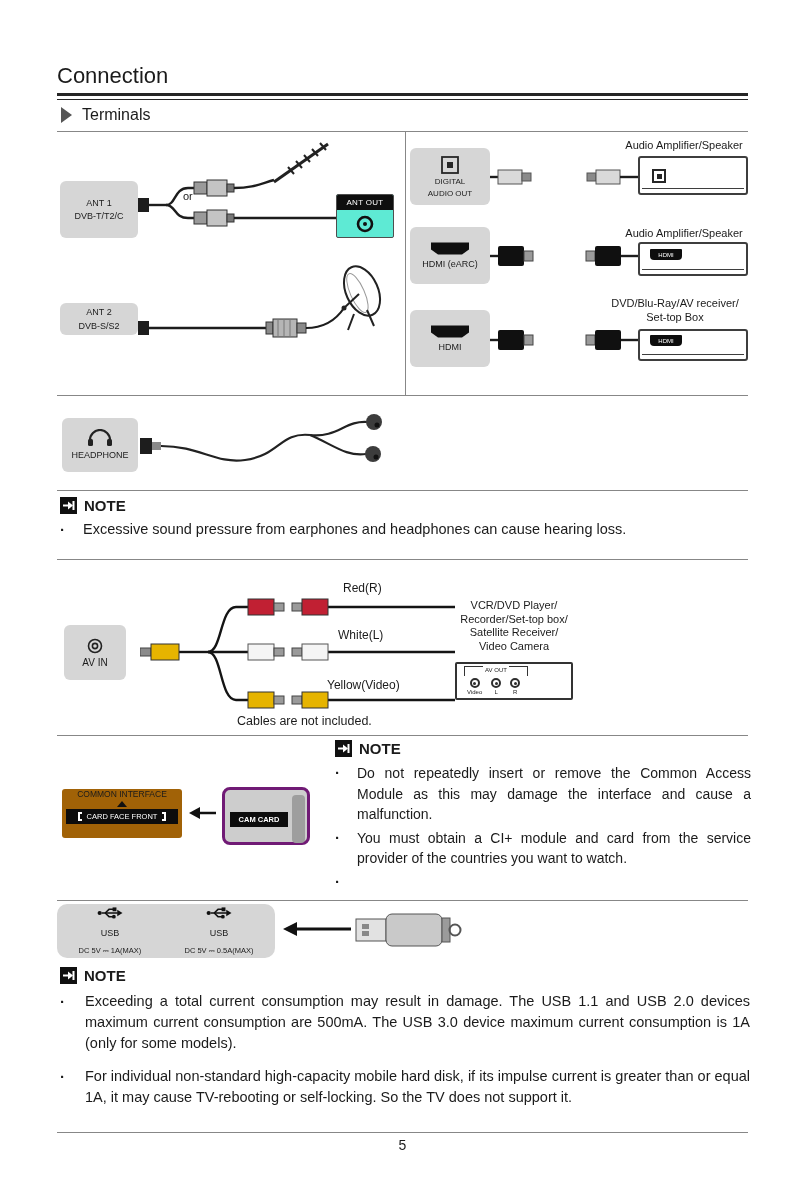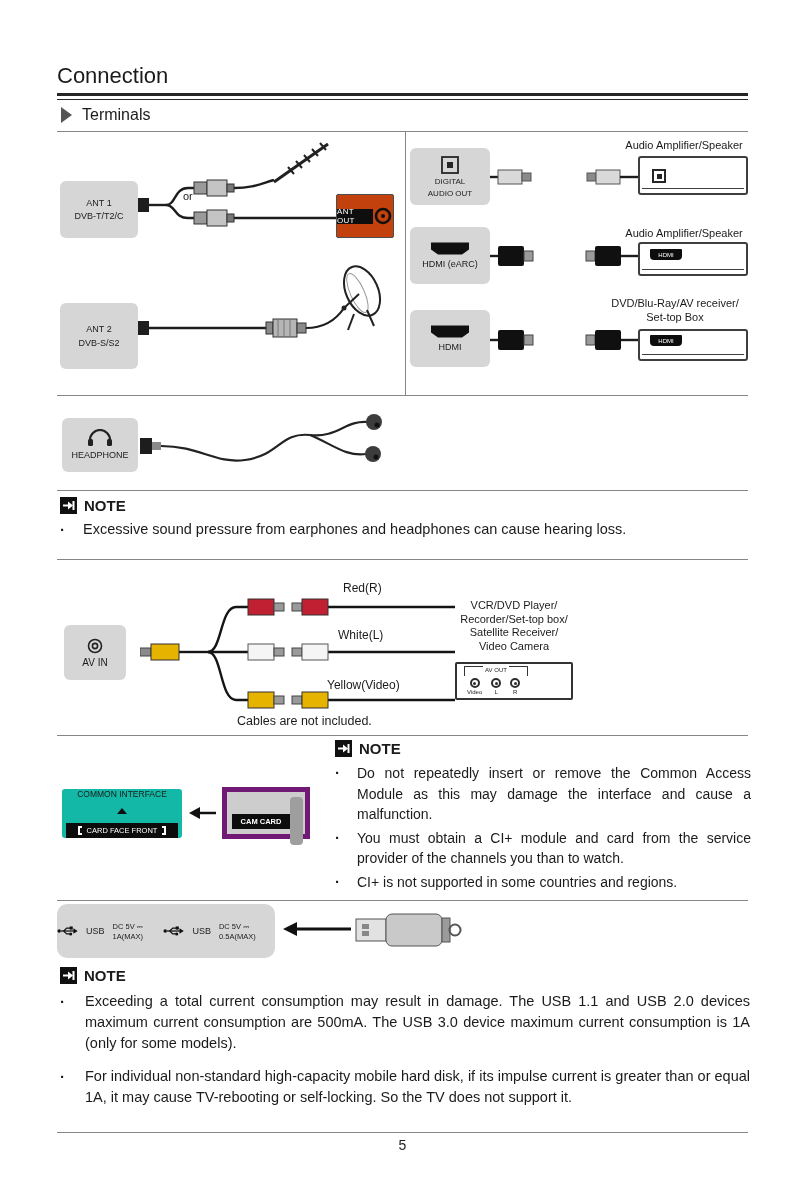--- a/index.html
+++ b/index.html
@@ -13,21 +13,21 @@
 .title{position:absolute;left:57px;top:63px;font-size:22px;font-weight:normal}
 .title-rule{position:absolute;left:57px;top:93px;width:691px;height:7px;border-top:3px solid #262626;border-bottom:1px solid #262626}
 .sec-head{position:absolute;left:61px;top:106px;display:flex;align-items:center;gap:10px}
 .sec-tri{width:0;height:0;border-top:8px solid transparent;border-bottom:8px solid transparent;border-left:11px solid #555}
 .sec-title{font-size:16px;font-weight:normal}
 .graybox{position:absolute;background:#d6d6d6;border-radius:6px;display:flex;flex-direction:column;align-items:center;justify-content:center;text-align:center;gap:3px}
 .t8{font-size:8px;line-height:9px}
 .t9{font-size:9px;line-height:10.5px}
 .t10{font-size:10px;line-height:11px}
 .or{position:absolute;left:183px;top:190px;font-size:11px}
-.antout{position:absolute;left:336px;top:194px;width:58px;height:44px;background:#c2410c;border:1px solid #4e4e4e;border-radius:2px;overflow:hidden;display:flex;flex-direction:row;align-items:center}
+.antout{position:absolute;left:336px;top:194px;width:58px;height:44px;background:#5eead4;border:1px solid #4e4e4e;border-radius:2px;overflow:hidden;display:flex;flex-direction:column;align-items:center}
 .antout-head{width:100%;height:15px;background:#0e0e0e;color:#fff;font-size:8px;display:flex;align-items:center;justify-content:center;letter-spacing:.3px}
 .antout-body{flex:1;display:flex;align-items:center;justify-content:center}
 .dev-label{position:absolute;font-size:11px;line-height:13.5px;text-align:center}
 .devbox{position:absolute;background:#fff;border:2px solid #3e3e3e;border-radius:3px}
 .devbox::after{content:"";position:absolute;left:2px;right:2px;bottom:4px;border-top:1.5px solid #3e3e3e}
 .sqport{position:absolute;left:12px;top:11px;width:14px;height:14px;border:2px solid #262626;display:flex;align-items:center;justify-content:center}
 .sqport::after{content:"";width:5px;height:5px;background:#262626}
 .hdmi-tag{position:absolute;left:10px;background:#0d0d0d;color:#fff;font-size:6px;width:32px;height:11px;display:flex;align-items:center;justify-content:center;border-radius:1px 1px 4px 4px}
 .note-head{position:absolute;display:flex;align-items:center;gap:7px}
 .note-title{font-size:15px;font-weight:bold}
@@ -41,32 +41,32 @@
 .mt3{margin-top:3px}.mt12{margin-top:12px}
 .lbl12{position:absolute;font-size:12px}
 .vcr{position:absolute;left:455px;top:662px;width:118px;height:38px;border:2px solid #333;border-radius:2px;background:#fff}
 .avout-bracket{position:absolute;left:7px;top:2px;width:64px;height:10px;border-top:1px solid #333;border-left:1px solid #333;border-right:1px solid #333;display:flex;justify-content:center}
 .avout-label{font-size:6px;line-height:8px;background:#fff;padding:0 2px;margin-top:-1px}
 .vcr-ports{position:absolute;left:10px;top:14px;display:flex;gap:9px}
 .vcr-port{display:flex;flex-direction:column;align-items:center;gap:1px}
 .rca-ring{width:10px;height:10px;border:2px solid #2e2e2e;border-radius:50%;display:flex;align-items:center;justify-content:center}
 .rca-ring::after{content:"";width:3px;height:3px;background:#2e2e2e;border-radius:50%}
 .vcr-port-label{font-size:6px}
-.ci-box{position:absolute;left:62px;top:789px;width:120px;height:49px;background:#14b8a6;border-radius:3px;display:flex;flex-direction:column;align-items:center;justify-content:space-between;gap:2px}
+.ci-box{position:absolute;left:62px;top:789px;width:120px;height:49px;background:#a16207;border-radius:3px;display:flex;flex-direction:column;align-items:center;justify-content:flex-start;gap:2px}
 .ci-title{font-size:8.5px}
 .ci-tri{width:0;height:0;border-left:5px solid transparent;border-right:5px solid transparent;border-bottom:6px solid #111}
 .ci-bar{width:112px;height:15px;background:#0c0c0c;color:#fff;font-size:7.5px;display:flex;align-items:center;justify-content:center;gap:5px}
 .ci-bracket{width:4px;height:9px}
 .ci-bracket.l{border-left:2px solid #fff;border-top:2px solid #fff;border-bottom:2px solid #fff}
 .ci-bracket.r{border-right:2px solid #fff;border-top:2px solid #fff;border-bottom:2px solid #fff}
-.cam{position:absolute;left:222px;top:787px;width:88px;height:52px;background:#cdcdcd;border:5px solid #701a75;border-radius:0}
+.cam{position:absolute;left:222px;top:787px;width:88px;height:58px;background:#cdcdcd;border:3px solid #701a75;border-radius:8px}
 .cam-band{position:absolute;left:5px;top:22px;width:58px;height:15px;background:#0d0d0d;color:#fff;font-size:7.5px;font-weight:bold;display:flex;align-items:center;justify-content:center}
 .cam-cap{position:absolute;right:2px;top:5px;width:13px;height:48px;background:#9e9e9e;border-radius:4px}
 .usb-panel{position:absolute;left:57px;top:904px;width:218px;height:54px;background:#d6d6d6;border-radius:10px;display:flex;align-items:center;justify-content:space-around}
-.usb-col{display:flex;align-items:center;gap:8px}
+.usb-col{display:flex;flex-direction:column;align-items:center;gap:8px}
 .usb-name{font-size:9px}
 .usb-spec{font-size:7.5px}
 .footer-num{position:absolute;left:0;top:1137px;width:805px;text-align:center;font-size:14px}
 </style>
 </head>
 <body>
 
 <div class="page">
 
   <h1 class="title">Connection</h1>
@@ -103,21 +103,21 @@
   <div class="antout">
     <div class="antout-head">ANT OUT</div>
     <div class="antout-body">
       <svg width="20" height="20" viewBox="0 0 20 20">
         <circle cx="10" cy="10" r="7" fill="none" stroke="#101010" stroke-width="2.6"></circle>
         <circle cx="10" cy="10" r="2" fill="#101010"></circle>
       </svg>
     </div>
   </div>
 
-  <div class="graybox" style="left:60px;top:303px;width:78px;height:66px">
+  <div class="graybox" style="left:60px;top:303px;width:78px;height:32px">
     <div class="t9">ANT 2</div>
     <div class="t9">DVB-S/S2</div>
   </div>
   <svg class="abs" style="left:138px;top:258px" width="250" height="100" viewBox="0 0 250 100">
     <rect x="0" y="63" width="11" height="14" fill="#1d1d1d"></rect>
     <path d="M11,70 H128" stroke="#1d1d1d" stroke-width="2.4" fill="none"></path>
     <rect x="128" y="64" width="7" height="12" fill="#8a8a8a" stroke="#333"></rect>
     <rect x="135" y="61" width="24" height="18" fill="#b5b5b5" stroke="#333"></rect>
     <path d="M140,61 V79 M146,61 V79 M152,61 V79" stroke="#777" stroke-width="1"></path>
     <rect x="159" y="65" width="9" height="10" fill="#8a8a8a" stroke="#333"></rect>
@@ -299,25 +299,24 @@
     </svg>
     <span class="note-title">NOTE</span>
   </div>
   <div class="note-block tight" style="left:335px;top:763px;width:416px">
     <div class="note-row">
       <span class="note-dot">·</span>
       <div class="note-text">Do not repeatedly insert or remove the Common Access Module as this may damage the interface and cause a malfunction.</div>
     </div>
     <div class="note-row mt3">
       <span class="note-dot">·</span>
-      <div class="note-text">You must obtain a CI+ module and card from the service provider of the channels you than to watch.</div>
+      <div class="note-text">You must obtain a CI+ module and card from the service provider of the countries you want to watch.</div>
     </div>
     <div class="note-row mt3">
       <span class="note-dot">·</span>
-      <div class="note-text">CI+ is not supported in some countries and regions.</div>
     </div>
   </div>
   <div class="ci-box">
     <div class="ci-title">COMMON INTERFACE</div>
     <div class="ci-tri"></div>
     <div class="ci-bar">
       <span class="ci-bracket l"></span>
       <span>CARD FACE FRONT</span>
       <span class="ci-bracket r"></span>
     </div>

